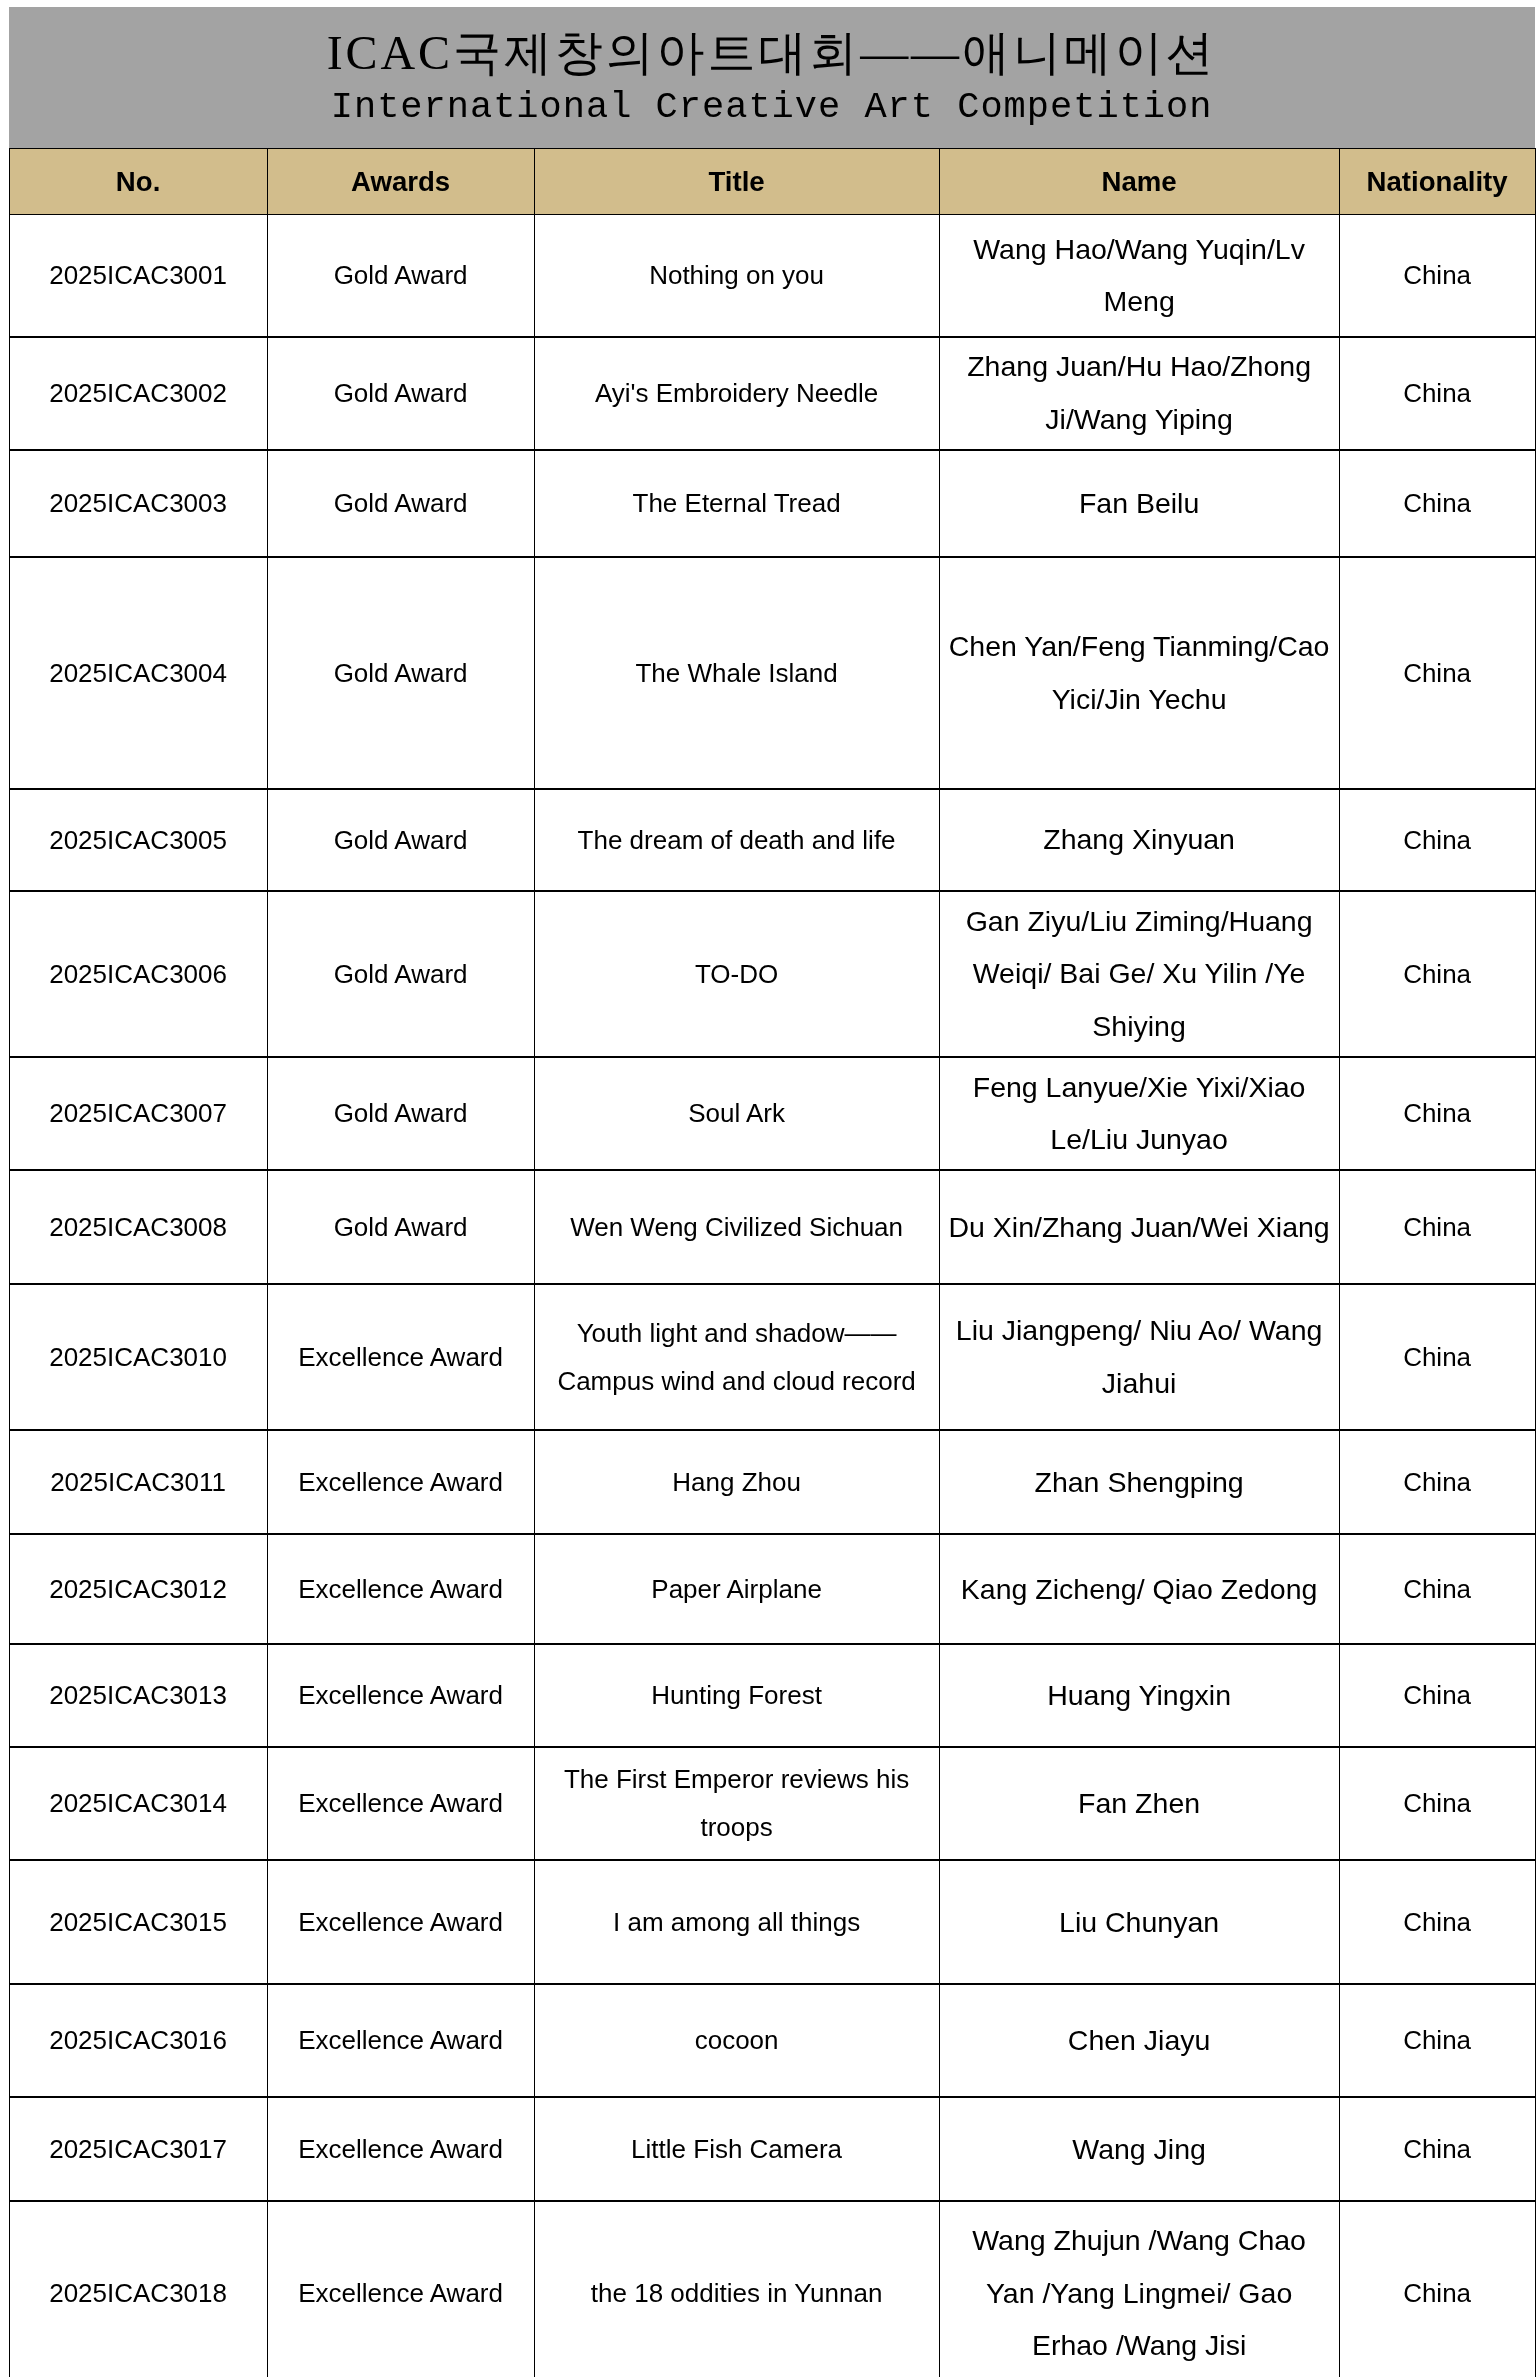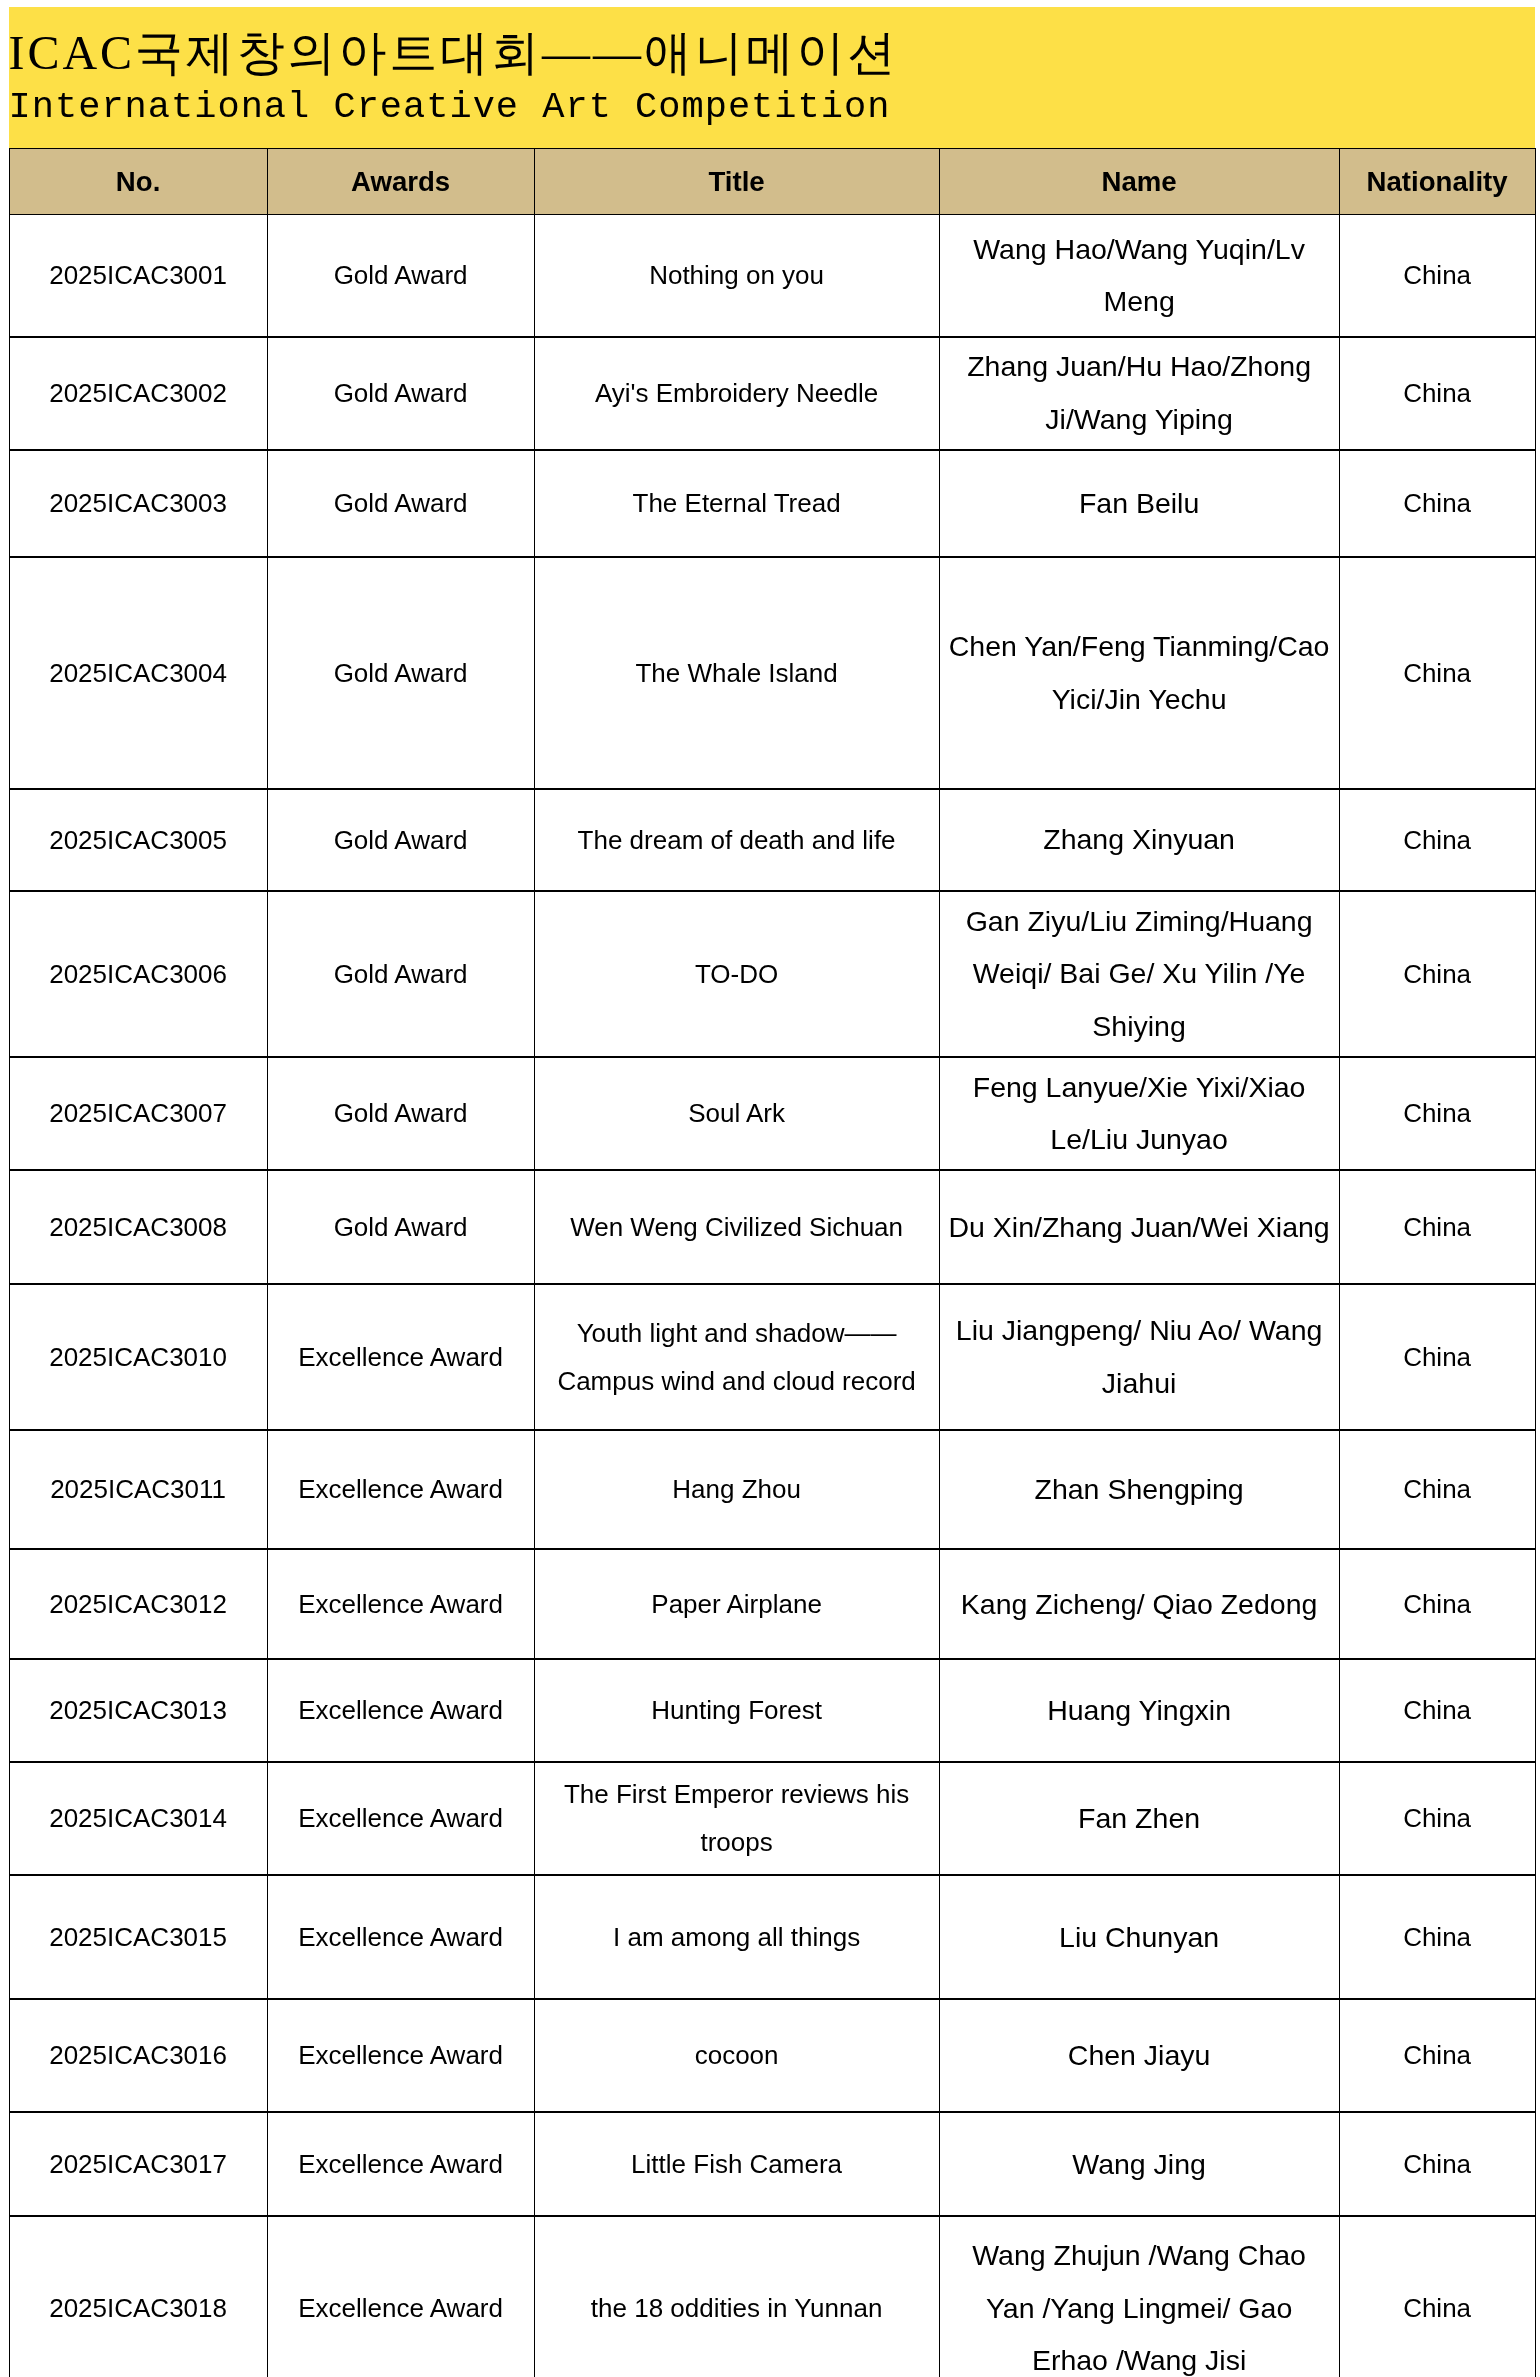--- a/index.html
+++ b/index.html
@@ -6,21 +6,21 @@
   body {
     width:1541px; height:2408px; background:#ffffff;
     font-family:"Liberation Sans", sans-serif; color:#000;
     overflow:hidden;
   }
   .page { position:relative; width:1541px; height:2408px; }
 
   
   .title-block {
     position:absolute; left:8.6px; top:6.7px; width:1526px; height:142px;
-    background:#fde047; 
+    background:#a3a3a3; text-align:center;
   }
   .title-cjk {
     font-family:"Liberation Serif","DejaVu Serif",serif;
     font-size:48px; font-weight:400; letter-spacing:2.9px;
     padding-top:14.3px; line-height:1.32; white-space:nowrap;
   }
   .title-en {
     font-family:"Liberation Mono","DejaVu Sans Mono",monospace;
     font-size:37px; font-weight:400; letter-spacing:1px; line-height:1.25;
     white-space:nowrap;
@@ -130,21 +130,21 @@
           <td class="name-cell">Du Xin/Zhang Juan/Wei Xiang</td>
           <td class="nationality-cell">China</td>
         </tr>
         <tr style="height: 146px;">
           <td class="no-cell">2025ICAC3010</td>
           <td class="award-cell">Excellence Award</td>
           <td class="title-cell">Youth light and shadow——Campus wind and cloud record</td>
           <td class="name-cell">Liu Jiangpeng/ Niu Ao/ Wang Jiahui</td>
           <td class="nationality-cell">China</td>
         </tr>
-        <tr style="height: 119px; margin-left: 40px;">
+        <tr style="height: 104px; margin-left: 40px;">
           <td class="no-cell">2025ICAC3011</td>
           <td class="award-cell">Excellence Award</td>
           <td class="title-cell">Hang Zhou</td>
           <td class="name-cell">Zhan Shengping</td>
           <td class="nationality-cell">China</td>
         </tr>
         <tr style="height: 110px;">
           <td class="no-cell">2025ICAC3012</td>
           <td class="award-cell">Excellence Award</td>
           <td class="title-cell">Paper Airplane</td>

